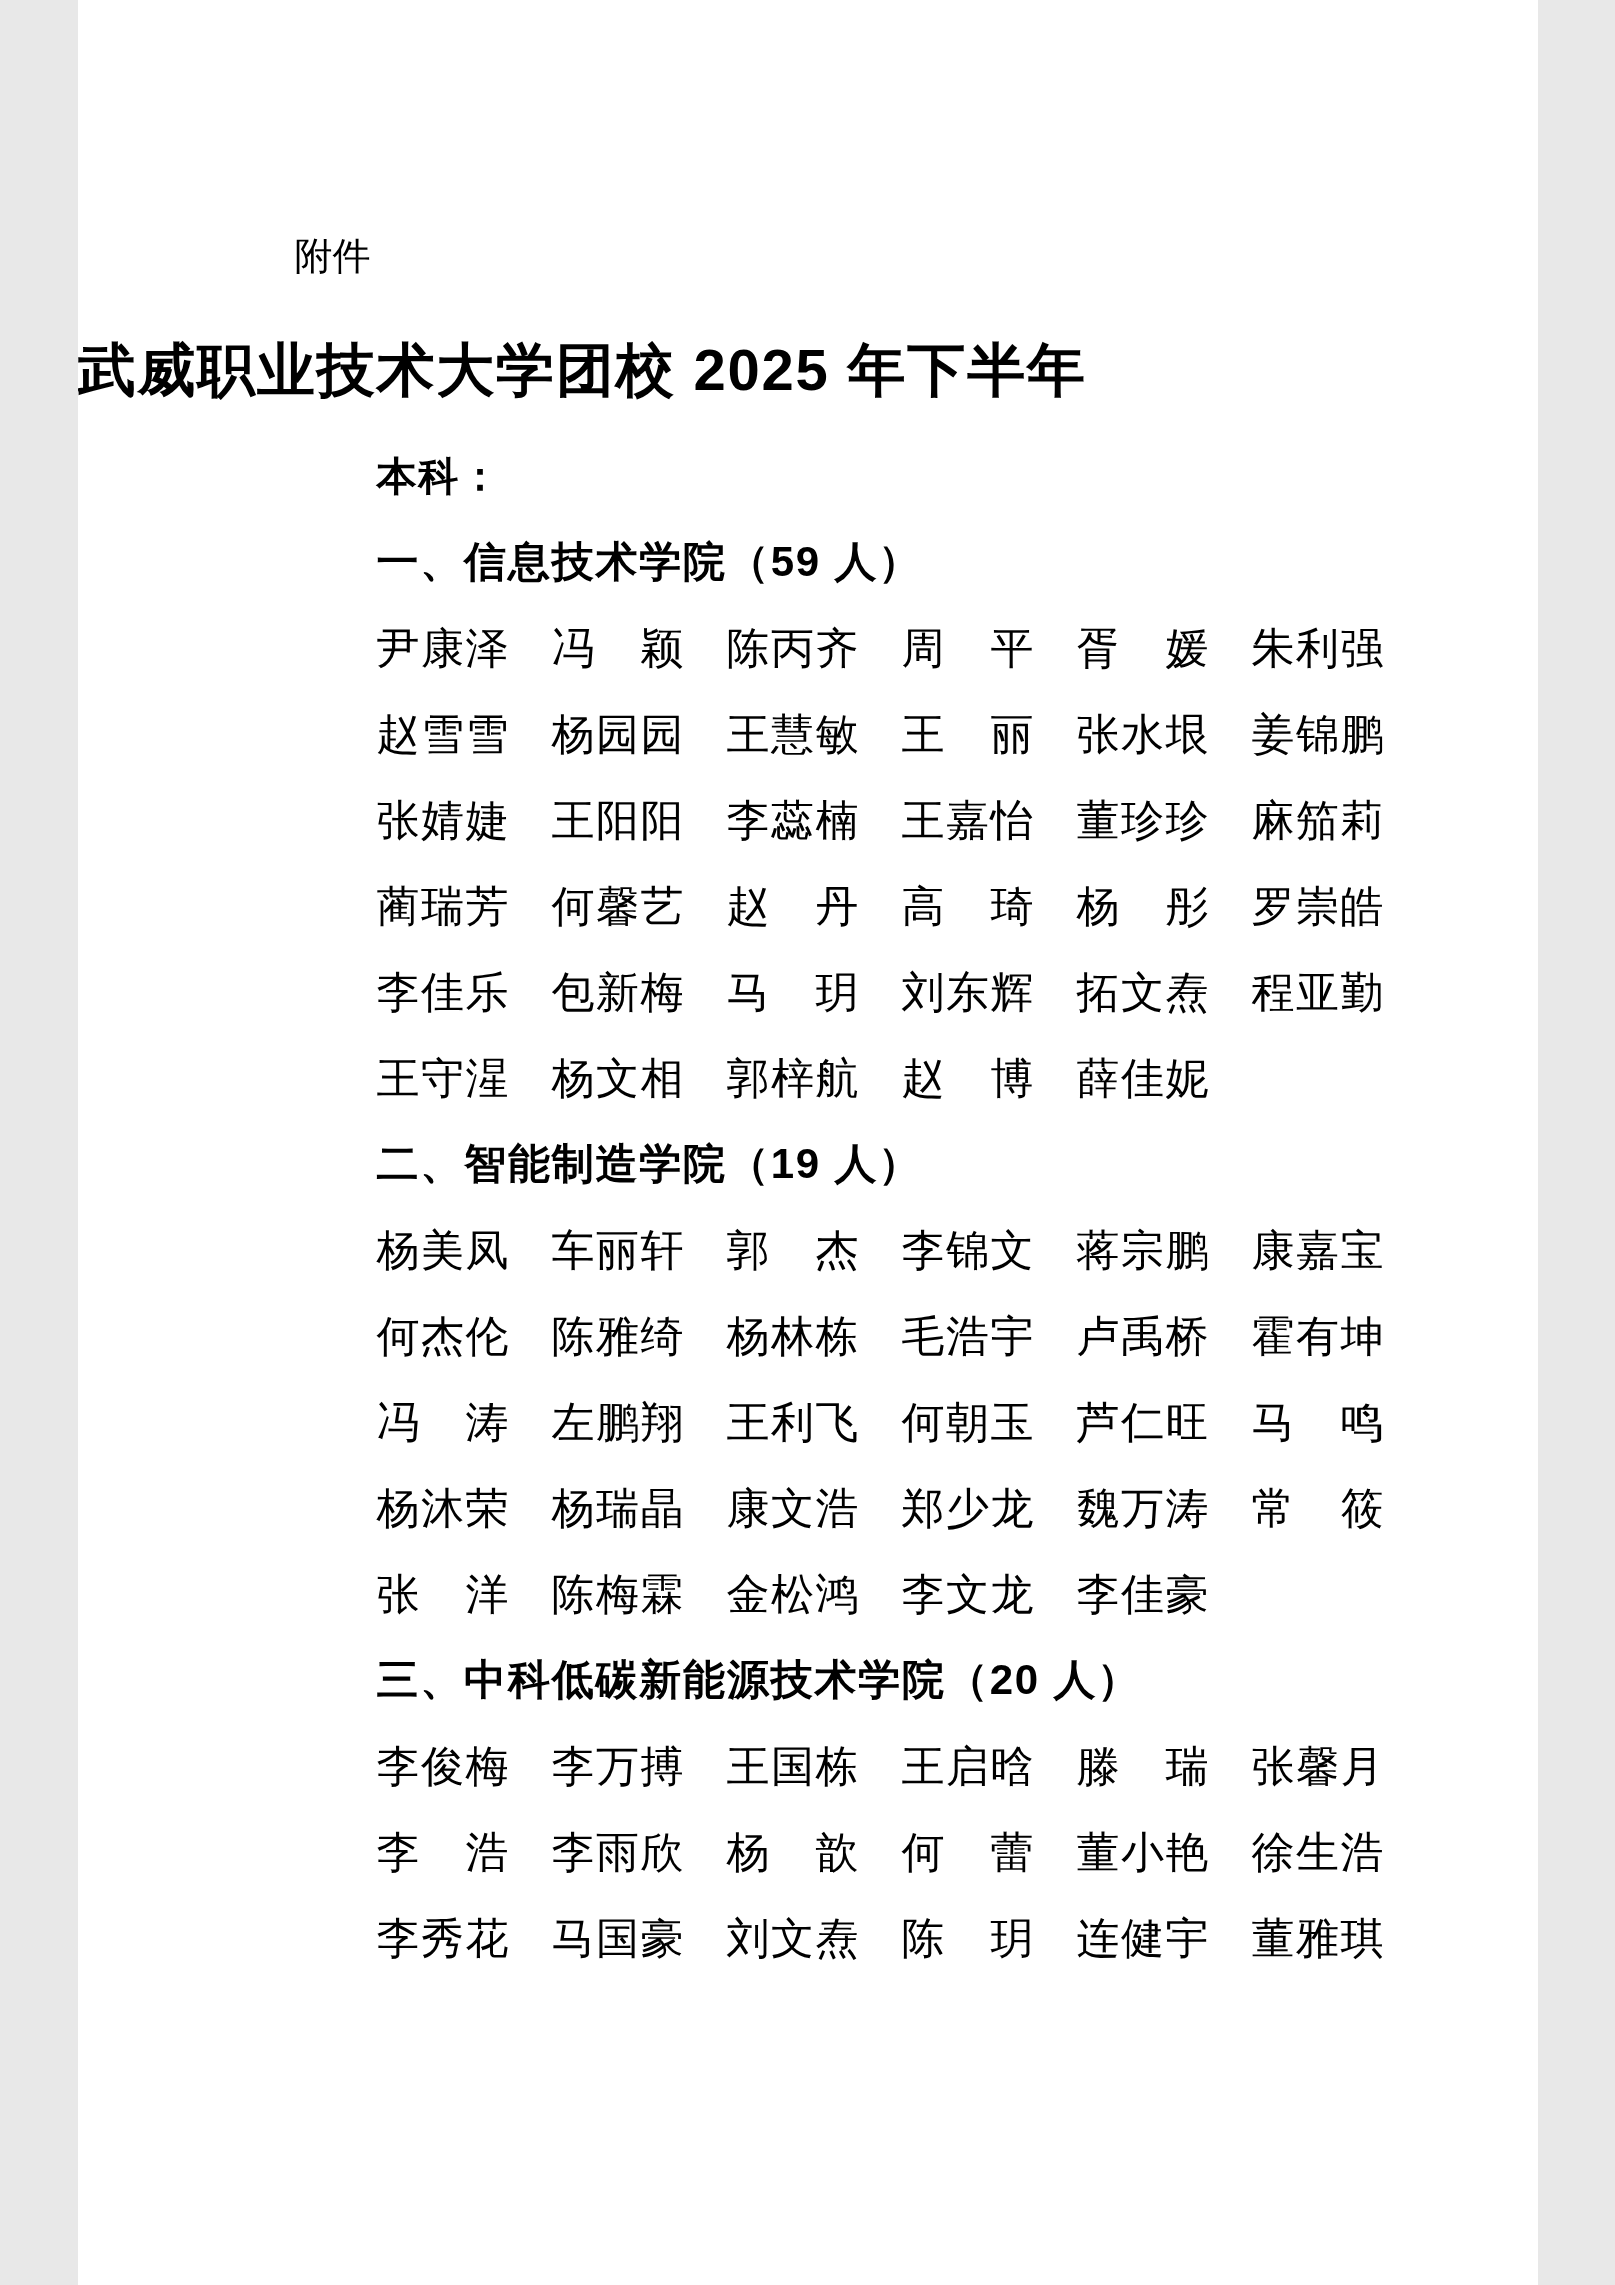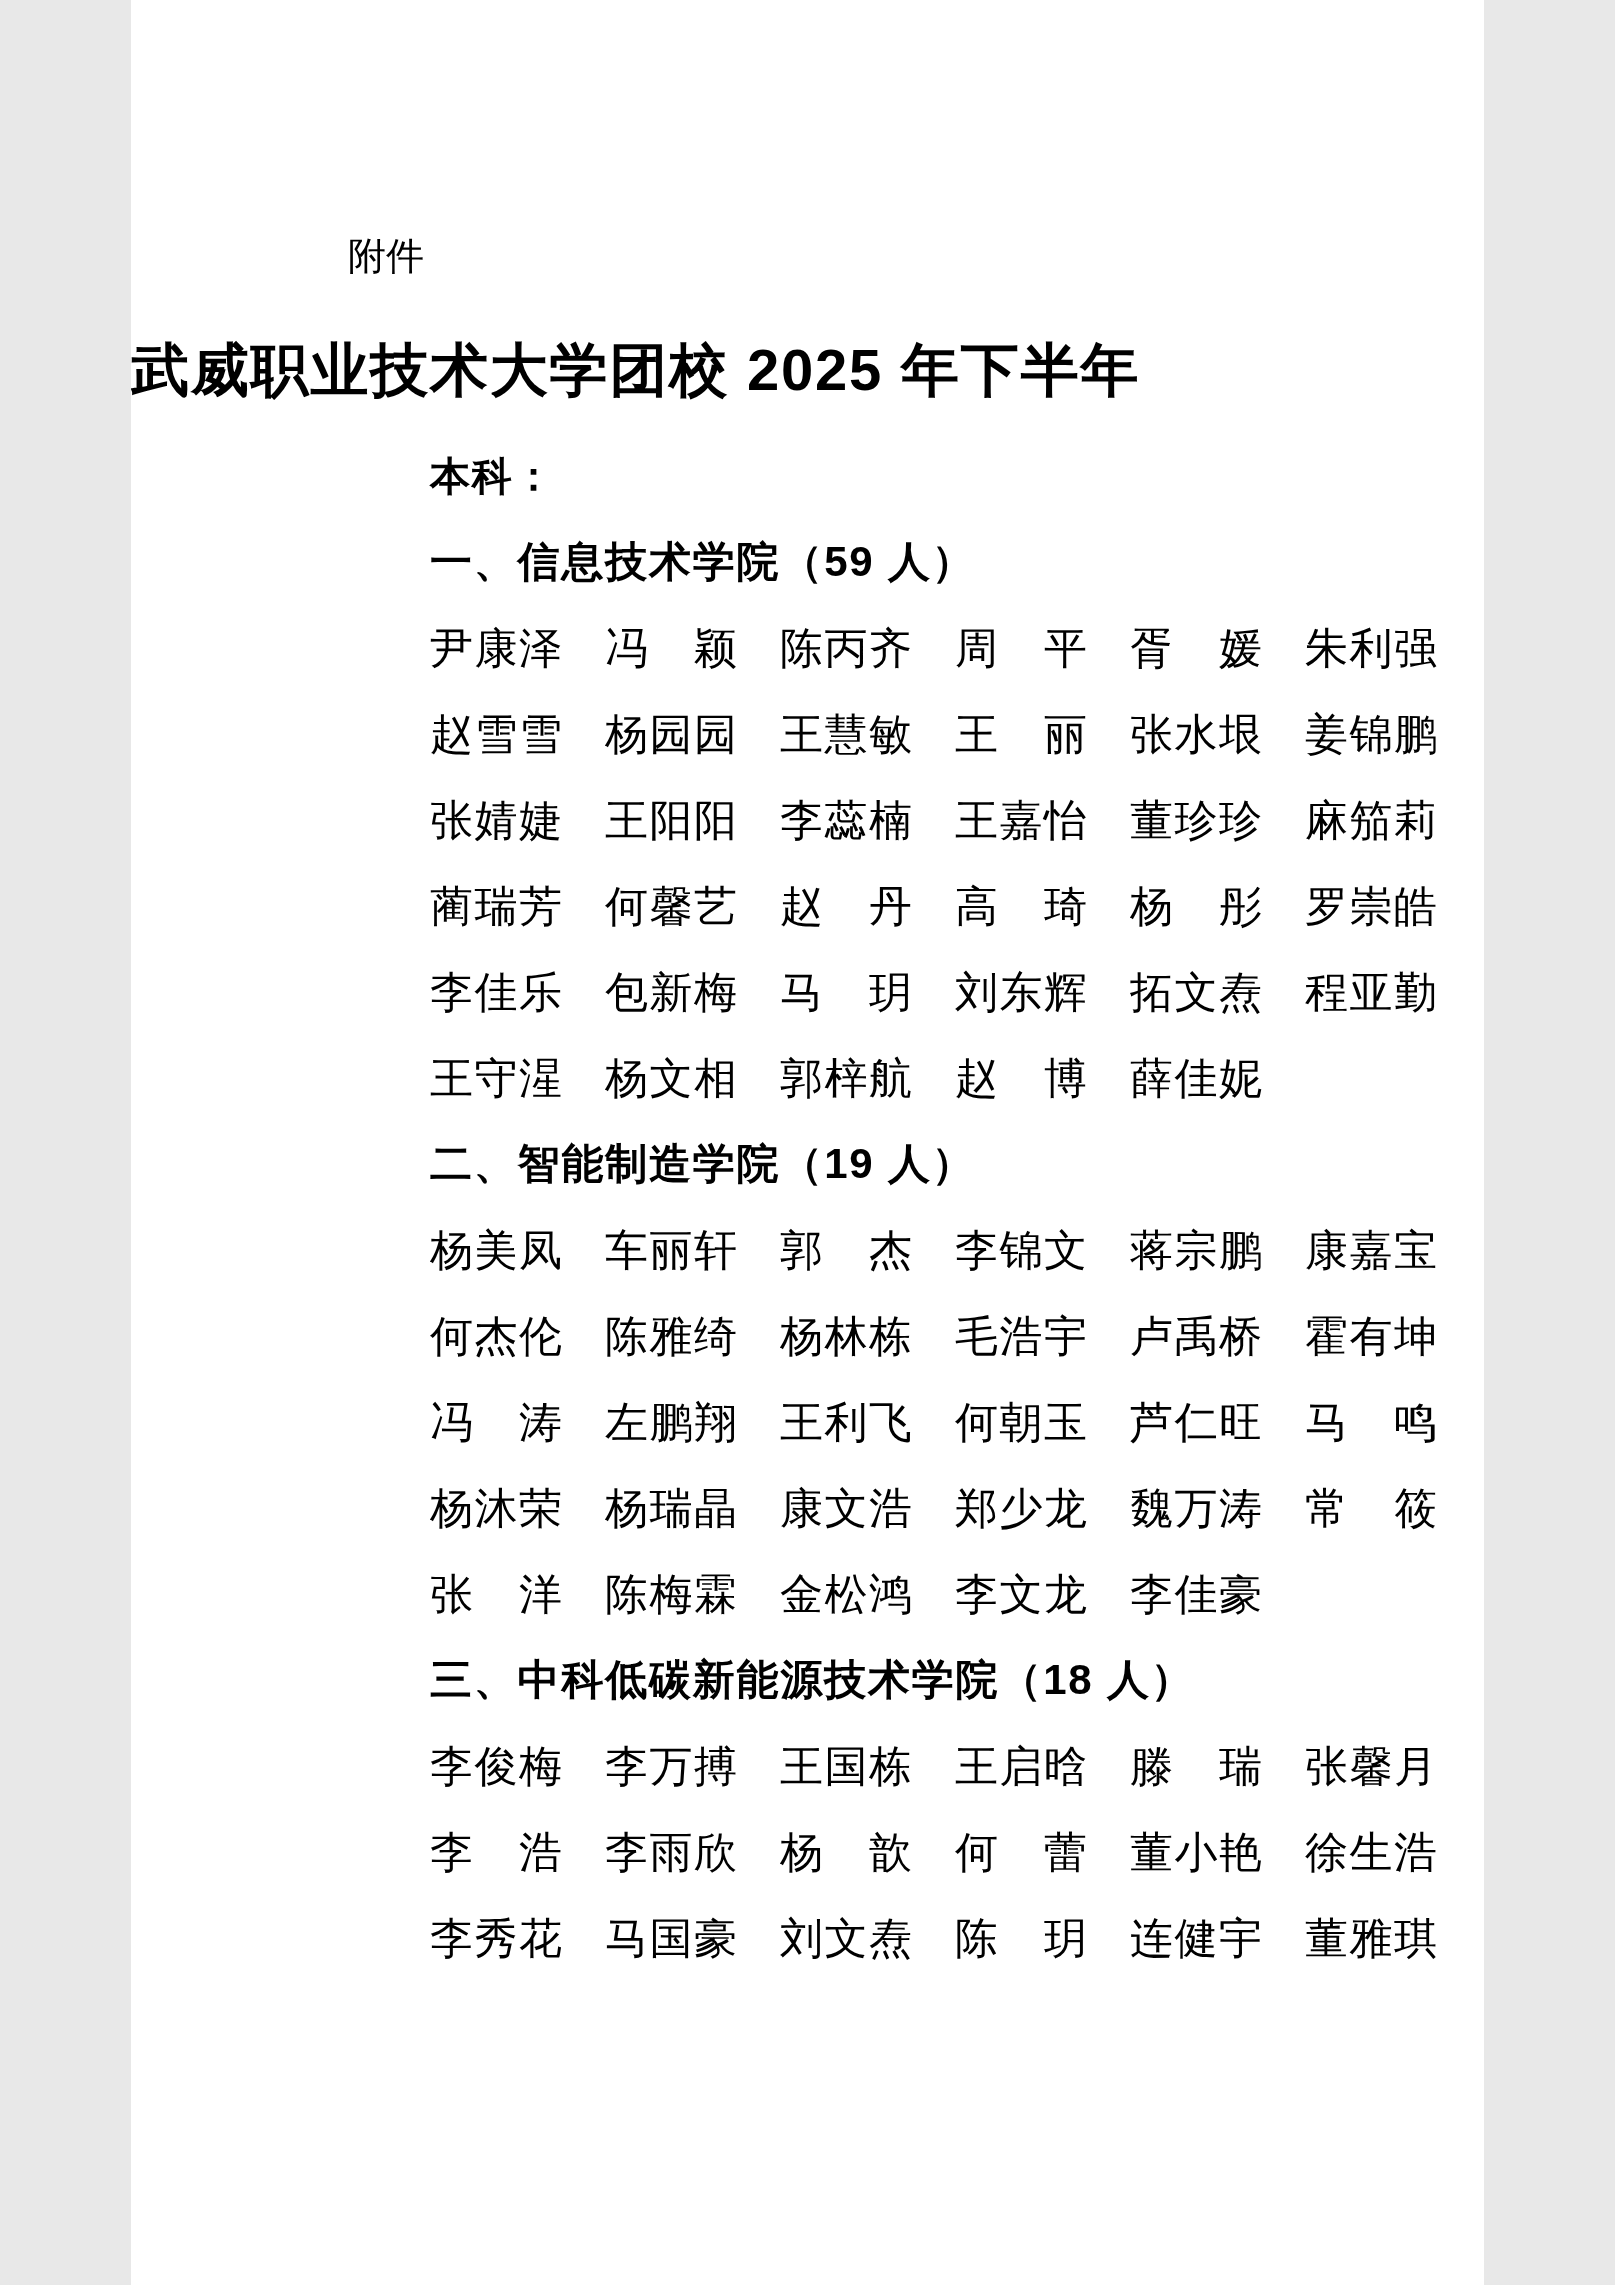--- a/index.html
+++ b/index.html
@@ -2,21 +2,21 @@
 <html style="font-size:14.5px"><head>
 <meta charset="utf-8">
 <style>
   html, body {
     margin: 0;
     padding: 0;
     background: #e8e8e8;
   }
   .page {
     position: relative;
-    width: 1353px;
+    width: 1460px;
     height: 2285px;
     margin: 0 auto;
     background: #ffffff;
     color: #000000;
     font-family: "Liberation Serif", serif;
     overflow: hidden;
   }
   .attachment {
     margin: 237px 0 0 217px;
     font-size: 38px;
@@ -414,21 +414,21 @@
               <span>龙</span>
             </div>
             <div class="name-cell">
               <span>李</span>
               <span>佳</span>
               <span>豪</span>
             </div>
           </div>
         </div>
         <div class="section">
-          <div class="section-heading">三、中科低碳新能源技术学院（18 人）</div>
+          <div class="section-heading">三、中科低碳新能源技术学院（20 人）</div>
           <div class="name-row">
             <div class="name-cell">
               <span>李</span>
               <span>俊</span>
               <span>梅</span>
             </div>
             <div class="name-cell">
               <span>李</span>
               <span>万</span>
               <span>搏</span>

